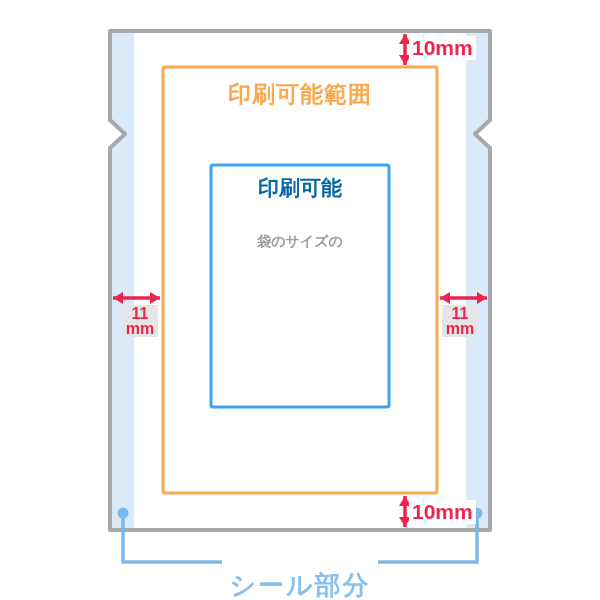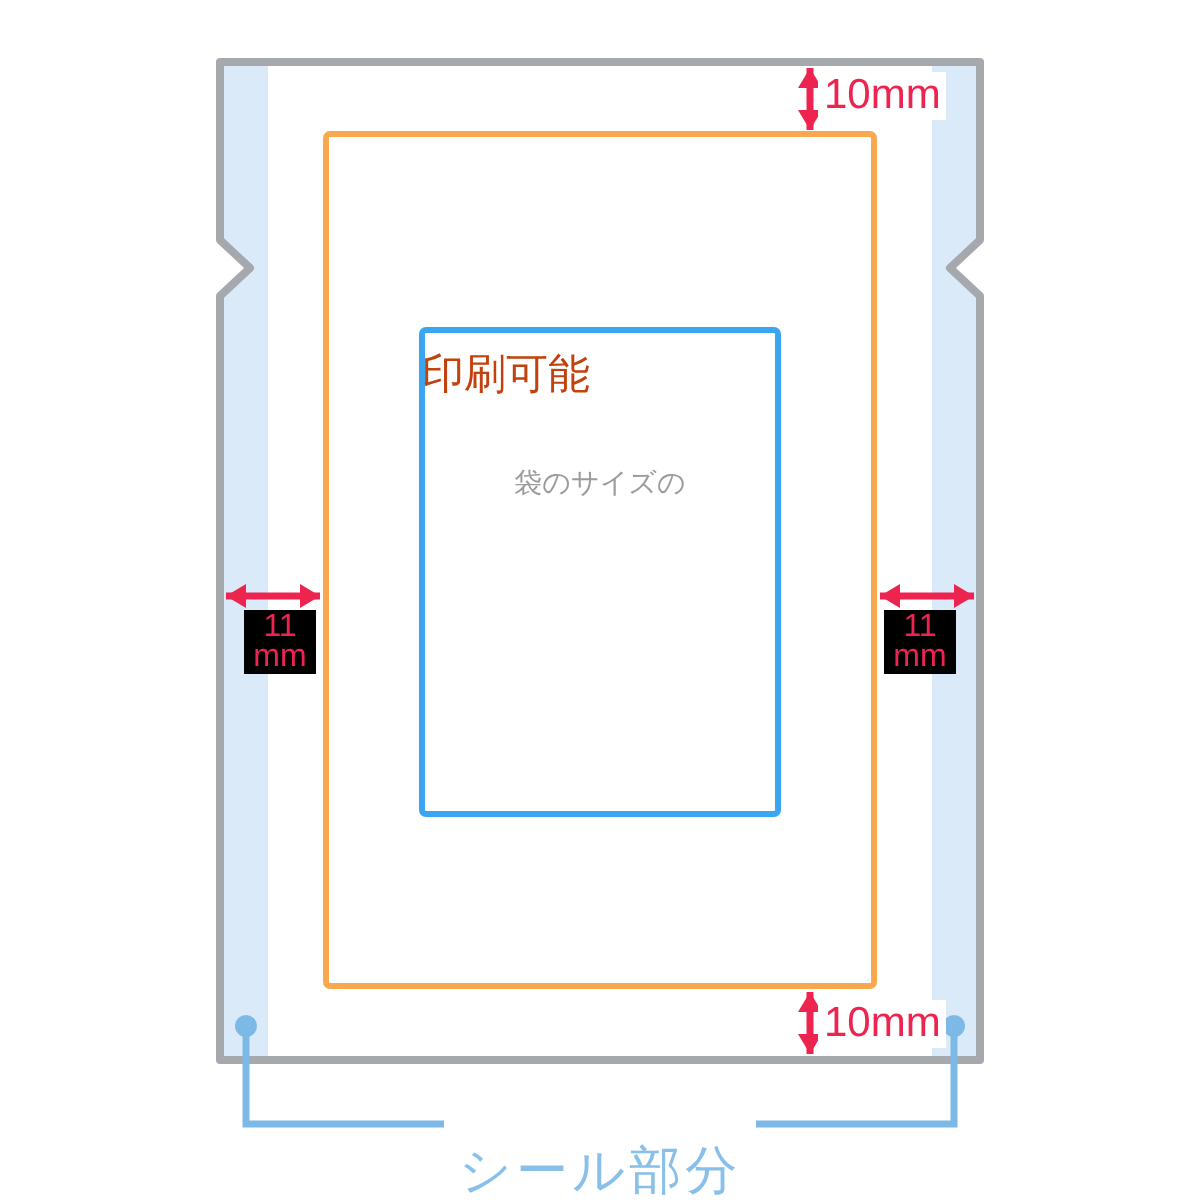--- a/index.html
+++ b/index.html
@@ -4,47 +4,47 @@
 <style>
   html, body { margin: 0; padding: 0; background: #ffffff; }
   body { font-family: "Liberation Sans", "DejaVu Sans", sans-serif; }
   .stage {
     position: relative;
     width: 600px; height: 600px;
     background: #ffffff;
     overflow: hidden;
   }
   .stage svg { position: absolute; left: 0; top: 0; }
-  .lbl { position: absolute; font-weight: normal; }
+  .lbl { position: absolute; font-weight: bold; }
 
   .lbl-range {
     left: 163px; top: 79px; width: 274px;
     text-align: center;
     color: #f9a84e; font-size: 23px; letter-spacing: 1px;
   }
   .lbl-size-title {
     left: 211px; top: 176px; width: 178px;
-    text-align: left;
-    color: #c2410c; font-size: 21px; line-height: 23px;
+    text-align: center;
+    color: #0369a1; font-size: 21px; line-height: 23px;
   }
   .lbl-size-note {
     left: 211px; top: 233px; width: 178px;
     text-align: center;
     color: #9b9b9b; font-size: 14px; line-height: 17px;
   }
   .lbl-mm {
     color: #ee2450; font-size: 21px; line-height: 22px;
     background: #ffffff; padding: 1px 3px;
   }
   .lbl-10-top  { left: 409px; top: 36px; }
   .lbl-10-bottom { left: 409px; top: 500px; }
   .lbl-11 {
     width: 36px; text-align: center;
     color: #ee2450; font-size: 16px; line-height: 15px;
-    background: #000000; padding: 1px 0;
+    background: #e5e5e5; padding: 1px 0;
   }
   .lbl-11-left  { left: 122px; top: 305px; }
   .lbl-11-right { left: 442px; top: 305px; }
   .lbl-seal {
     left: 0; top: 568px; width: 600px;
     text-align: center;
     color: #89c0e9; font-size: 26px; letter-spacing: 2px;
   }
 </style>
 </head>
@@ -79,20 +79,21 @@
     <line x1="405" y1="496" x2="405" y2="527" stroke="#ee2450" stroke-width="3.5" marker-start="url(#arrowhead)" marker-end="url(#arrowhead)"></line>
     <line x1="113" y1="298" x2="160" y2="298" stroke="#ee2450" stroke-width="3.5" marker-start="url(#arrowhead)" marker-end="url(#arrowhead)"></line>
     <line x1="440" y1="298" x2="487" y2="298" stroke="#ee2450" stroke-width="3.5" marker-start="url(#arrowhead)" marker-end="url(#arrowhead)"></line>
 
     <polyline points="123,513 123,562 222,562" fill="none" stroke="#7cb9e6" stroke-width="3.5"></polyline>
     <polyline points="477,513 477,562 378,562" fill="none" stroke="#7cb9e6" stroke-width="3.5"></polyline>
     <circle cx="123" cy="513" r="5.5" fill="#7cb9e6"></circle>
     <circle cx="477" cy="513" r="5.5" fill="#7cb9e6"></circle>
   </svg>
 
+  <div class="lbl lbl-range">印刷可能範囲</div>
 
   <div class="lbl lbl-size-title">
     <div>印刷可能</div>
   </div>
 
   <div class="lbl lbl-size-note">
     <div>袋のサイズの</div>
   </div>
 
   <div class="lbl lbl-mm lbl-10-top">10mm</div>

